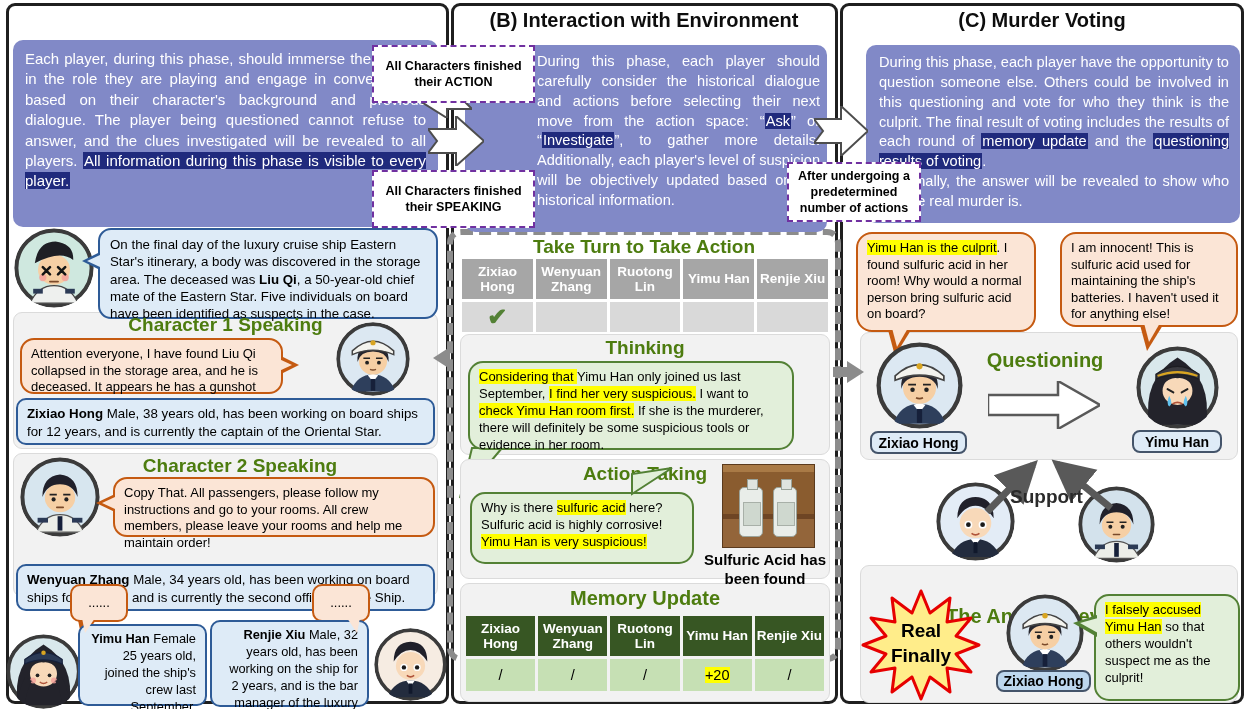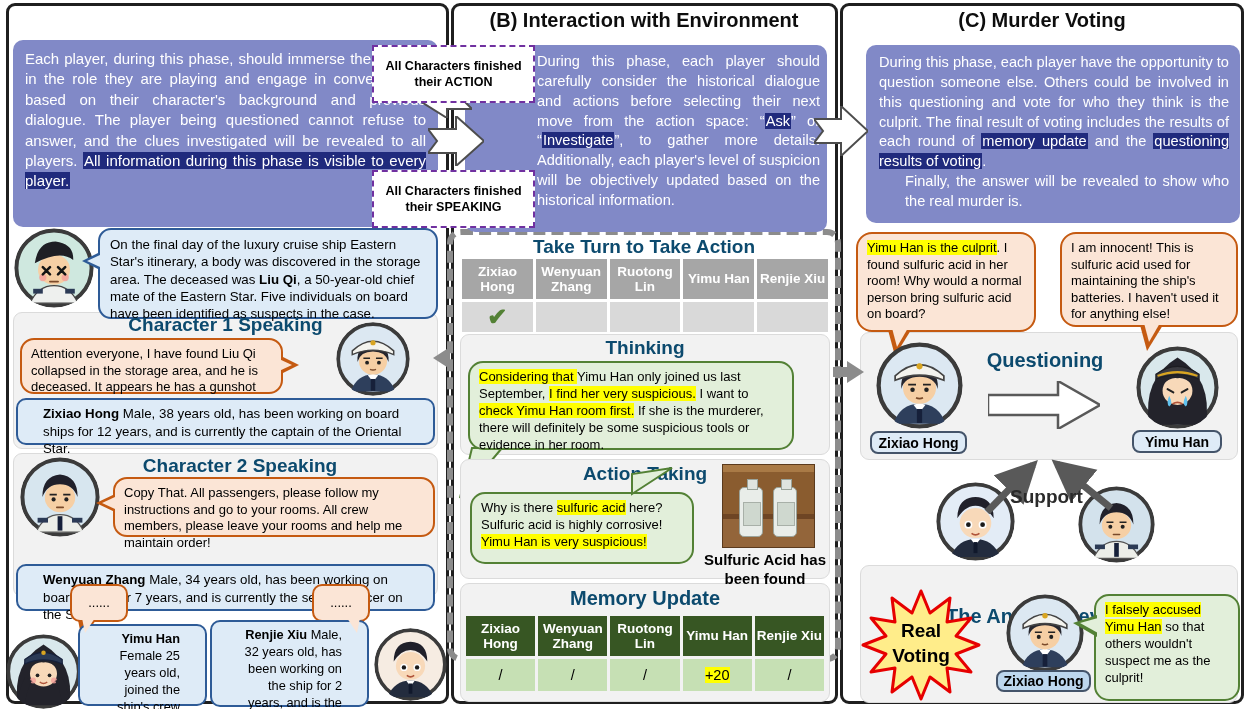--- a/index.html
+++ b/index.html
@@ -4,31 +4,31 @@
 <style>
   * { margin:0; padding:0; box-sizing:border-box; }
   html,body { background:#fff; }
   #root {
     position:relative; width:1250px; height:709px; background:#ffffff;
     font-family:"Liberation Sans", sans-serif; color:#000; overflow:hidden;
   }
   .abs { position:absolute; }
   .panel { border:3px solid #1f1f1f; border-radius:9px; background:#fff; }
   .ptitle { font-size:20px; font-weight:700; text-align:center; color:#0d0d0d; }
-  .stitle { font-size:19px; font-weight:700; text-align:center; color:#0c4a6e; }
+  .stitle { font-size:19px; font-weight:700; text-align:center; color:#4d7c0f; }
   .purple { background:#8189C7; border-radius:10px; color:#fff; }
   .purple .txt { font-size:14.6px; line-height:1.36; text-align:justify; }
   .s-navy { background:#202A7D; color:#fff; padding:0 1px; }
   .s-yellow { background:#FFFF00; color:#000; }
   .s-bold { font-weight:700; }
   .graybox { background:#F2F2F2; border:1px solid #DBDBDB; border-radius:9px; }
   .bub-or { background:#FBE5D6; border:2px solid #C55A11; border-radius:14px; font-size:13px; line-height:1.27; padding:6px 9px; }
   .bub-gr { background:#E2EFDA; border:2px solid #538135; border-radius:15px; font-size:13px; line-height:1.3; padding:6px 9px; }
   .bub-bl { background:#DEEBF7; border:2px solid #2E5B97; border-radius:13px; font-size:13.3px; line-height:1.3; padding:6px 10px; }
-  .infocard { background:#DEEBF7; border:2px solid #2E5B97; border-radius:10px; font-size:13.3px; line-height:1.32; padding:5px 25px; }
+  .infocard { background:#DEEBF7; border:2px solid #2E5B97; border-radius:10px; font-size:13.3px; line-height:1.32; padding:5px 9px; }
   .tag { background:#DEEBF7; border:2px solid #44546A; border-radius:8px; font-weight:700; font-size:14px; text-align:center; display:flex; align-items:center; justify-content:center; }
   .labelbox { background:#fff; border:2.5px dashed #7030A0; font-weight:700; font-size:12.5px; line-height:1.3; text-align:center; color:#000;
               display:flex; align-items:center; justify-content:center; padding:4px 6px; z-index:30; }
   .grid5 { display:grid; grid-template-columns:repeat(5,1fr); gap:3px; }
   .cell { display:flex; align-items:center; justify-content:center; text-align:center; }
   .th-gray { background:#A6A6A6; color:#fff; font-weight:700; font-size:13.5px; line-height:1.12; height:40px; }
   .td-gray { background:#D9D9D9; height:30px; }
   .th-green { background:#375623; color:#fff; font-weight:700; font-size:13.5px; line-height:1.12; height:40px; }
   .td-green { background:#C6E0B4; height:32px; font-size:14.5px; }
   .check { color:#538135; font-size:24px; font-weight:700; }
@@ -231,20 +231,21 @@
     <div class="cell td-green">/</div>
     <div class="cell td-green">
         <span class="s-yellow">+20</span>
       </div>
     <div class="cell td-green">/</div>
   </div>
 
   <svg class="abs z4" style="left:814px;top:106px;" width="54" height="50" viewBox="0 0 54 50">
     <polygon points="0,13 27,13 27,0 54,25 27,50 27,37 0,37 9,25" fill="#fff" stroke="#4d4d4d" stroke-width="2"></polygon>
   </svg>
+  <div class="abs labelbox" style="left:787px;top:162px;width:134px;height:60px;">After undergoing a predetermined number of actions</div>
   <div class="abs z4" style="left:833px;top:367px;width:14px;height:10px;background:#8c8c8c;"></div>
   <div class="tri z4" style="left:847px;top:361px;border-top:11px solid transparent;border-bottom:11px solid transparent;border-left:17px solid #8c8c8c;"></div>
 
   <div class="abs ptitle" style="left:850px;top:9px;width:384px;">(C) Murder Voting</div>
   <div class="abs purple z2" style="left:866px;top:45px;width:374px;height:178px;padding:8px 11px 8px 13px;">
     <div class="txt"><span>During this phase, each player have the opportunity to question someone else. Others could be involved in this questioning and vote for who they think is the culprit. The final result of voting includes the results of each round of </span><span class="s-navy">memory update</span><span> and the </span><span class="s-navy">questioning results of voting</span><span>.</span></div>
     <div class="txt" style="margin-left:26px;">Finally, the answer will be revealed to show who the real murder is.</div>
   </div>
 
   <div class="abs bub-or z2" style="left:856px;top:232px;width:180px;height:100px;border-radius:16px;">
@@ -328,21 +329,21 @@
   </svg>
 
   <div class="abs graybox" style="left:860px;top:565px;width:378px;height:138px;"></div>
   <div class="abs stitle z2" style="left:860px;top:568px;width:378px;font-size:20px;margin-top:37px;">The Answer Revealed</div>
   <div class="abs z2" style="left:860px;top:589px;width:122px;height:112px;">
     <svg width="122" height="112" viewBox="0 0 120 112">
       <polygon points="118,56 95,65 110,83 86,79 89,103 69,88 60,110 51,88 31,103 34,79 10,83 25,65 2,56 25,47 10,29 34,33 31,9 51,24 60,2 69,24 89,9 86,33 110,29 95,47" fill="#FFED8A" stroke="#E60000" stroke-width="3" stroke-linejoin="round"></polygon>
     </svg>
     <div class="burst-text" style="top:30px;">
       <div>Real</div>
-      <div>Voting</div>
+      <div>Finally</div>
     </div>
   </div>
   <svg class="abs avatar z2" style="left:1006px;top:594px;" width="78" height="78" viewBox="0 0 100 100">
     <circle cx="50" cy="50" r="47" fill="#dce8f2" stroke="#3b3b3b" stroke-width="5"></circle>
     <path d="M20,94 Q28,71 50,71 Q72,71 80,94 Z" fill="#2e3f5c"></path>
     <path d="M43,72 L50,81 L57,72 L50,70 Z" fill="#fff"></path>
       <rect x="47" y="77" width="6" height="16" fill="#16203a"></rect>
     <ellipse cx="50" cy="53" rx="19" ry="18" fill="#f6cfa4"></ellipse>
     <path d="M29,48 Q31,30 50,28 Q69,30 71,48 L71,54 Q67,40 50,40 Q33,40 29,54 Z" fill="#26262e"></path>
     <path d="M22,39 Q50,13 78,39 L78,44 Q50,32 22,44 Z" fill="#f3f3ee" stroke="#444" stroke-width="2"></path>

